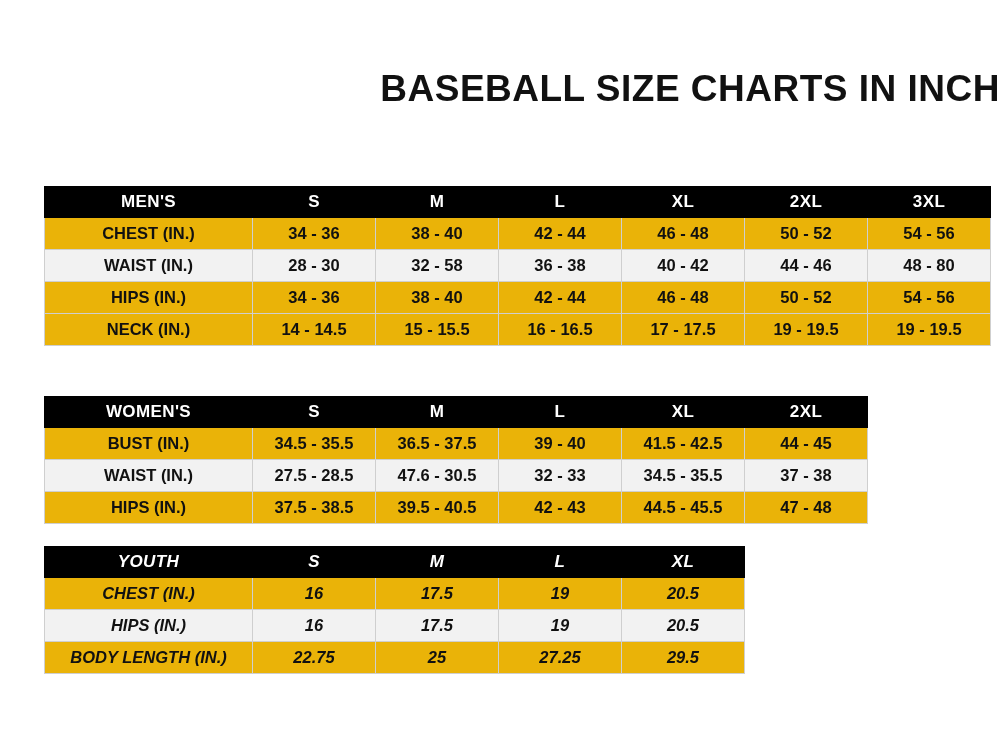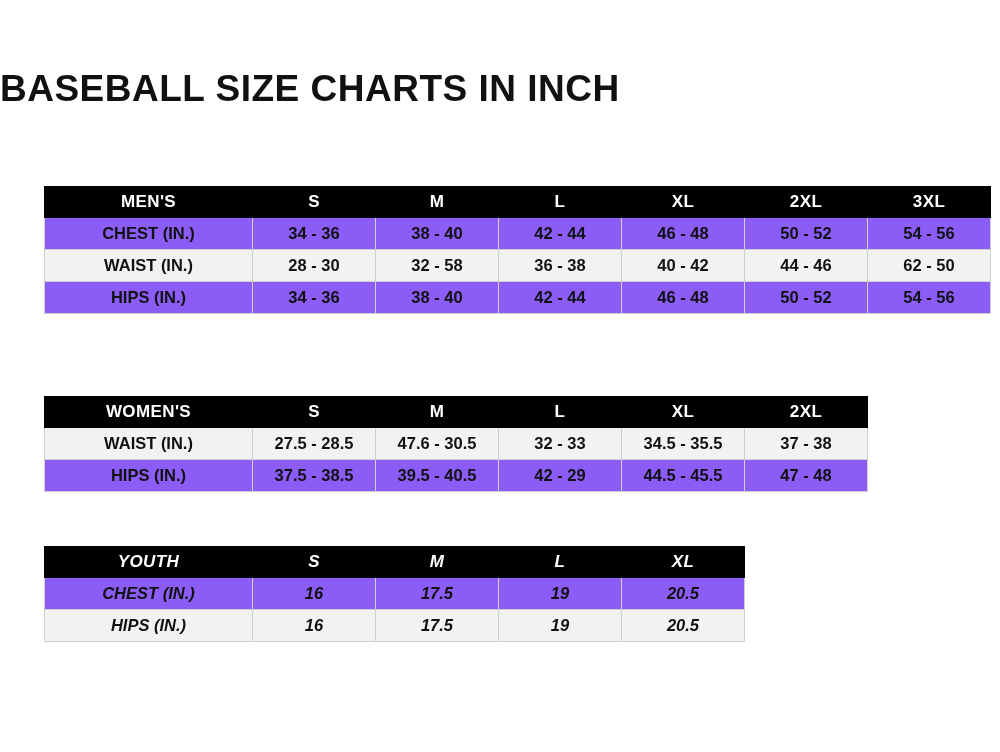--- a/index.html
+++ b/index.html
@@ -18,38 +18,38 @@
     position: relative;
     width: 1000px;
     height: 752px;
     background: #ffffff;
   }
   .title {
     position: absolute;
     top: 68px;
     left: 0;
     width: 1000px;
-    text-align: left;
+    text-align: right;
     font-size: 37px;
     font-weight: bold;
     letter-spacing: 0.5px;
     color: #111111;
   }
   .chart-block {
     position: absolute;
     left: 44px;
   }
   #men-block { top: 186px; }
   #women-block { top: 396px; }
   #youth-block { top: 546px; font-style: italic; }
 
   table.size-table {
     border-collapse: collapse;
     table-layout: fixed;
-    background: #8b5cf6;
+    background: #eab308;
   }
   table.size-table td,
   table.size-table th {
     border: 1px solid #cfcfcf;
     text-align: center;
     font-size: 16.5px;
     font-weight: bold;
     height: 31px;
     padding: 0 4px;
     color: #111111;
@@ -123,31 +123,40 @@
           <td>50 - 52</td>
           <td>54 - 56</td>
         </tr>
         <tr class="alt">
           <td class="row-label">WAIST (IN.)</td>
           <td>28 - 30</td>
           <td>32 - 58</td>
           <td>36 - 38</td>
           <td>40 - 42</td>
           <td>44 - 46</td>
-          <td>62 - 50</td>
+          <td>48 - 80</td>
         </tr>
         <tr>
           <td class="row-label">HIPS (IN.)</td>
           <td>34 - 36</td>
           <td>38 - 40</td>
           <td>42 - 44</td>
           <td>46 - 48</td>
           <td>50 - 52</td>
           <td>54 - 56</td>
         </tr>
+        <tr>
+          <td class="row-label">NECK (IN.)</td>
+          <td>14 - 14.5</td>
+          <td>15 - 15.5</td>
+          <td>16 - 16.5</td>
+          <td>17 - 17.5</td>
+          <td>19 - 19.5</td>
+          <td>19 - 19.5</td>
+        </tr>
       </tbody>
     </table>
   </div>
 
   <div class="chart-block" id="women-block">
     <table class="size-table" id="women-table">
       <colgroup>
         <col class="c-label">
           <col class="c-data">
           <col class="c-data">
@@ -159,33 +168,41 @@
         <tr>
           <th class="label-head">WOMEN'S</th>
           <th>S</th>
           <th>M</th>
           <th>L</th>
           <th>XL</th>
           <th>2XL</th>
         </tr>
       </thead>
       <tbody>
+        <tr>
+          <td class="row-label">BUST (IN.)</td>
+          <td>34.5 - 35.5</td>
+          <td>36.5 - 37.5</td>
+          <td>39 - 40</td>
+          <td>41.5 - 42.5</td>
+          <td>44 - 45</td>
+        </tr>
         <tr class="alt">
           <td class="row-label">WAIST (IN.)</td>
           <td>27.5 - 28.5</td>
           <td>47.6 - 30.5</td>
           <td>32 - 33</td>
           <td>34.5 - 35.5</td>
           <td>37 - 38</td>
         </tr>
         <tr>
           <td class="row-label">HIPS (IN.)</td>
           <td>37.5 - 38.5</td>
           <td>39.5 - 40.5</td>
-          <td>42 - 29</td>
+          <td>42 - 43</td>
           <td>44.5 - 45.5</td>
           <td>47 - 48</td>
         </tr>
       </tbody>
     </table>
   </div>
 
   <div class="chart-block" id="youth-block">
     <table class="size-table" id="youth-table">
       <colgroup>
@@ -212,17 +229,24 @@
           <td>19</td>
           <td>20.5</td>
         </tr>
         <tr class="alt">
           <td class="row-label">HIPS (IN.)</td>
           <td>16</td>
           <td>17.5</td>
           <td>19</td>
           <td>20.5</td>
         </tr>
+        <tr>
+          <td class="row-label">BODY LENGTH (IN.)</td>
+          <td>22.75</td>
+          <td>25</td>
+          <td>27.25</td>
+          <td>29.5</td>
+        </tr>
       </tbody>
     </table>
   </div>
 
 </div>
 
 </body></html>

